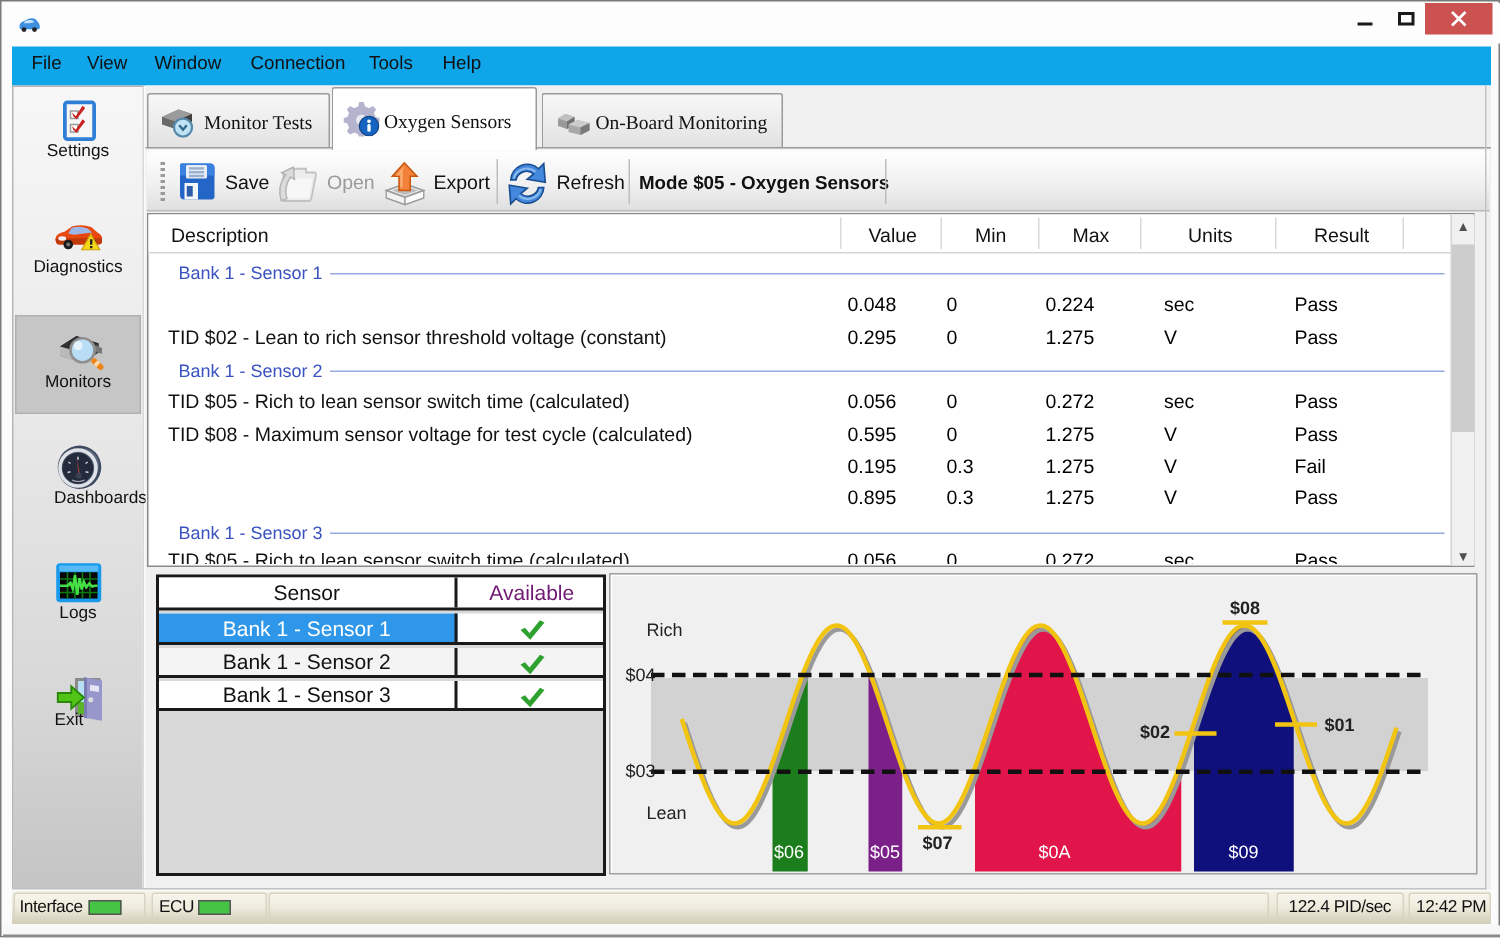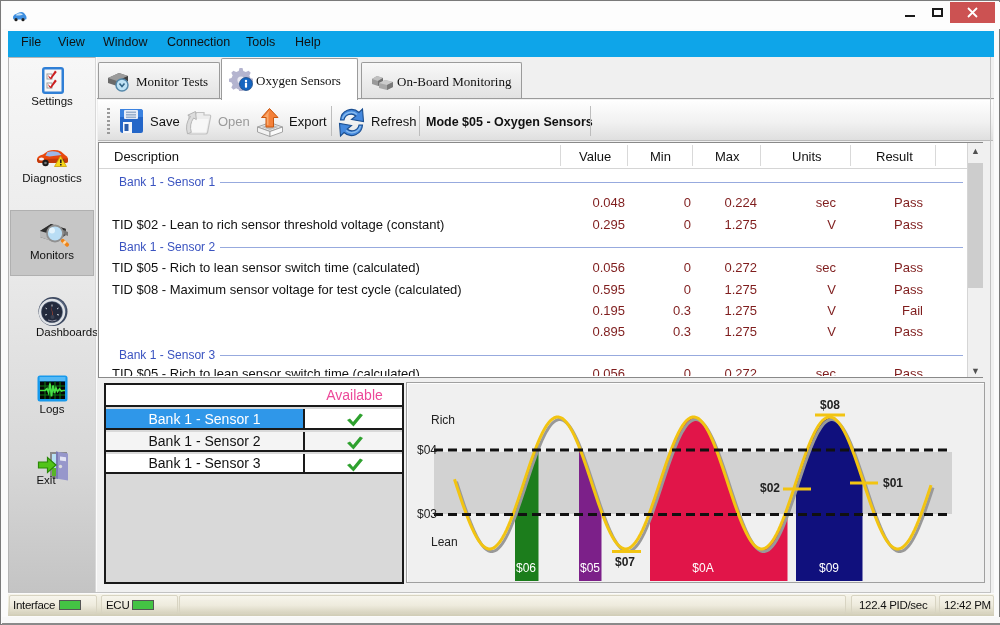--- a/index.html
+++ b/index.html
@@ -34,21 +34,21 @@
 #grip { position:absolute; left:9px; top:7px; width:3px; height:26px;
   background:repeating-linear-gradient(180deg,#9a9a9a 0 2px,transparent 2px 4px); }
 #mtable { position:absolute; left:1px; top:85px; width:885px; height:236px; background:#ffffff; border:1px solid #898989; }
 #mthead { position:absolute; left:0; top:0; width:883px; height:26px; background:#ffffff; border-bottom:1px solid #d5d5d5; }
 .hsep { position:absolute; top:2px; width:1px; height:21px; background:#d9d9d9; }
 .hcell { position:absolute; top:6px; font-size:13px; color:#111; }
 #mrows { position:absolute; left:0; top:0; width:869px; height:233px; overflow:hidden; }
 .grp { position:absolute; font-size:12px; color:#3a53c0; white-space:nowrap; }
 .grpline { position:absolute; height:1px; background:#97aade; }
 .drow { position:absolute; font-size:13px; color:#111; white-space:nowrap; }
-.dval { position:absolute; font-size:13px; color:#7f1d1d; text-align:right; width:60px; }
+.dval { position:absolute; font-size:13px; color:#000000; text-align:left; width:60px; }
 #mscroll { position:absolute; left:868px; top:0px; width:16px; height:234px; background:#f0f0f0; border-left:1px solid #d5d5d5; }
 #mthumb { position:absolute; left:0px; top:20px; width:15px; height:125px; background:#cdcdcd; }
 .sarrow { position:absolute; left:3px; font-size:9px; color:#505050; }
 #btable { position:absolute; left:7px; top:326px; width:300px; height:201px; background:#d9d9d9; border:2px solid #1a1a1a; }
 .brow { position:absolute; left:0; width:296px; }
 .bcell1 { position:absolute; left:0; top:0; width:199px; height:100%; border-right:2px solid #1a1a1a; text-align:center; font-size:14px; color:#111; }
 .bcell2 { position:absolute; left:201px; top:0; width:95px; height:100%; text-align:center; }
 #statusbar { position:absolute; left:7px; top:593px; width:986px; height:22px;
   background:linear-gradient(180deg,#f6f4ea 0%,#e8e5d4 60%,#d0ccb6 100%); }
 .spanel { position:absolute; top:1px; height:19px; border:1px solid #d8d4c2; border-radius:2px;
@@ -292,21 +292,22 @@
           <span class="dval" style="left:764px;top:223px">Pass</span>
       </div>
       <div id="mscroll">
         <span class="sarrow" style="top:3px">▲</span>
         <div id="mthumb"></div>
         <span class="sarrow" style="top:223px">▼</span>
       </div>
     </div>
     <div id="btable">
       <div class="brow" style="top:0; height:22px; background:#ffffff; border-bottom:2px solid #1a1a1a;">
-        <span class="bcell2" style="font-size:14px; line-height:21px; color:#ec4899">Available</span>
+        <span class="bcell1" style="line-height:21px">Sensor</span>
+        <span class="bcell2" style="font-size:14px; line-height:21px; color:#701a75">Available</span>
       </div>
       <div class="brow" style="top:24px; height:21px; background:#ffffff; border-bottom:2px solid #1a1a1a;">
         <span class="bcell1" style="background:#2f97e9; color:#fff; line-height:20px">Bank 1 - Sensor 1</span>
         <span class="bcell2"><svg width="20" height="16" viewBox="0 0 20 16" style="margin-top:3px">
               <path d="M2 8 L5 6.5 L8 10 L15 1.5 L18 3 L8.5 14.5 Z" fill="#2ea12e"></path>
             </svg></span>
       </div>
       <div class="brow" style="top:47px; height:20px; background:#f4f4f4; border-bottom:2px solid #1a1a1a;">
         <span class="bcell1" style="line-height:19px">Bank 1 - Sensor 2</span>
         <span class="bcell2"><svg width="20" height="16" viewBox="0 0 20 16" style="margin-top:3px">

